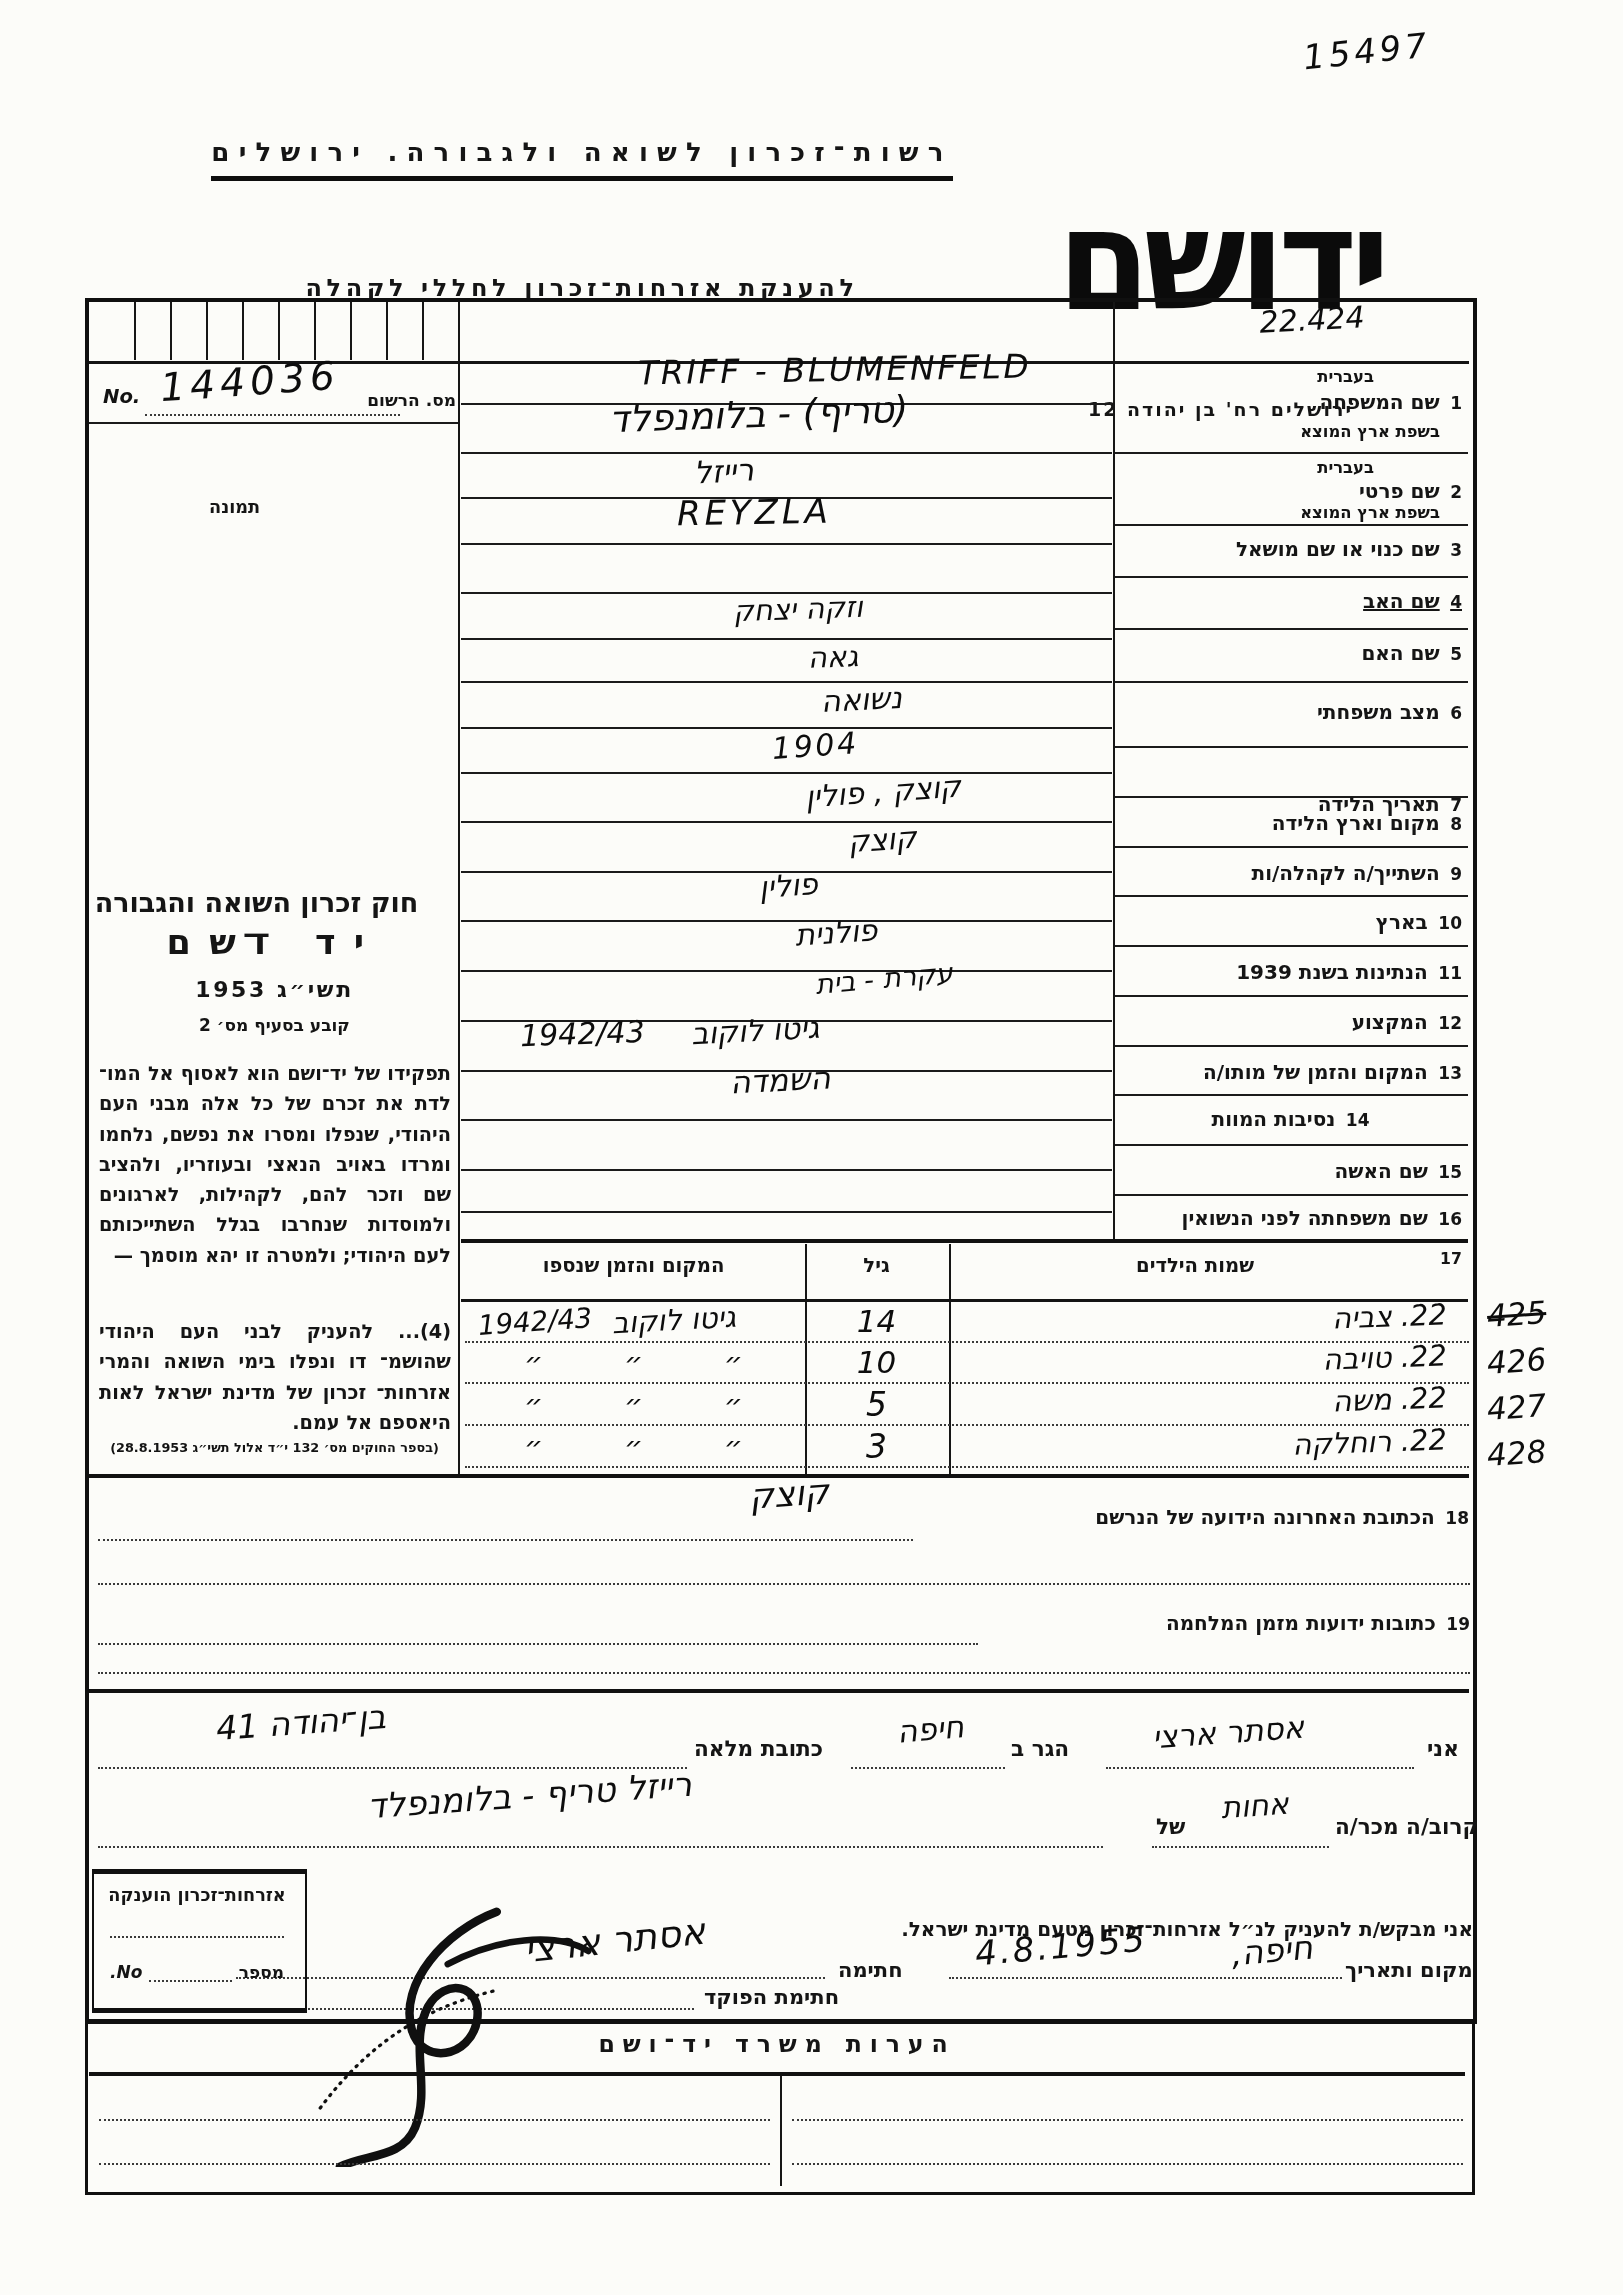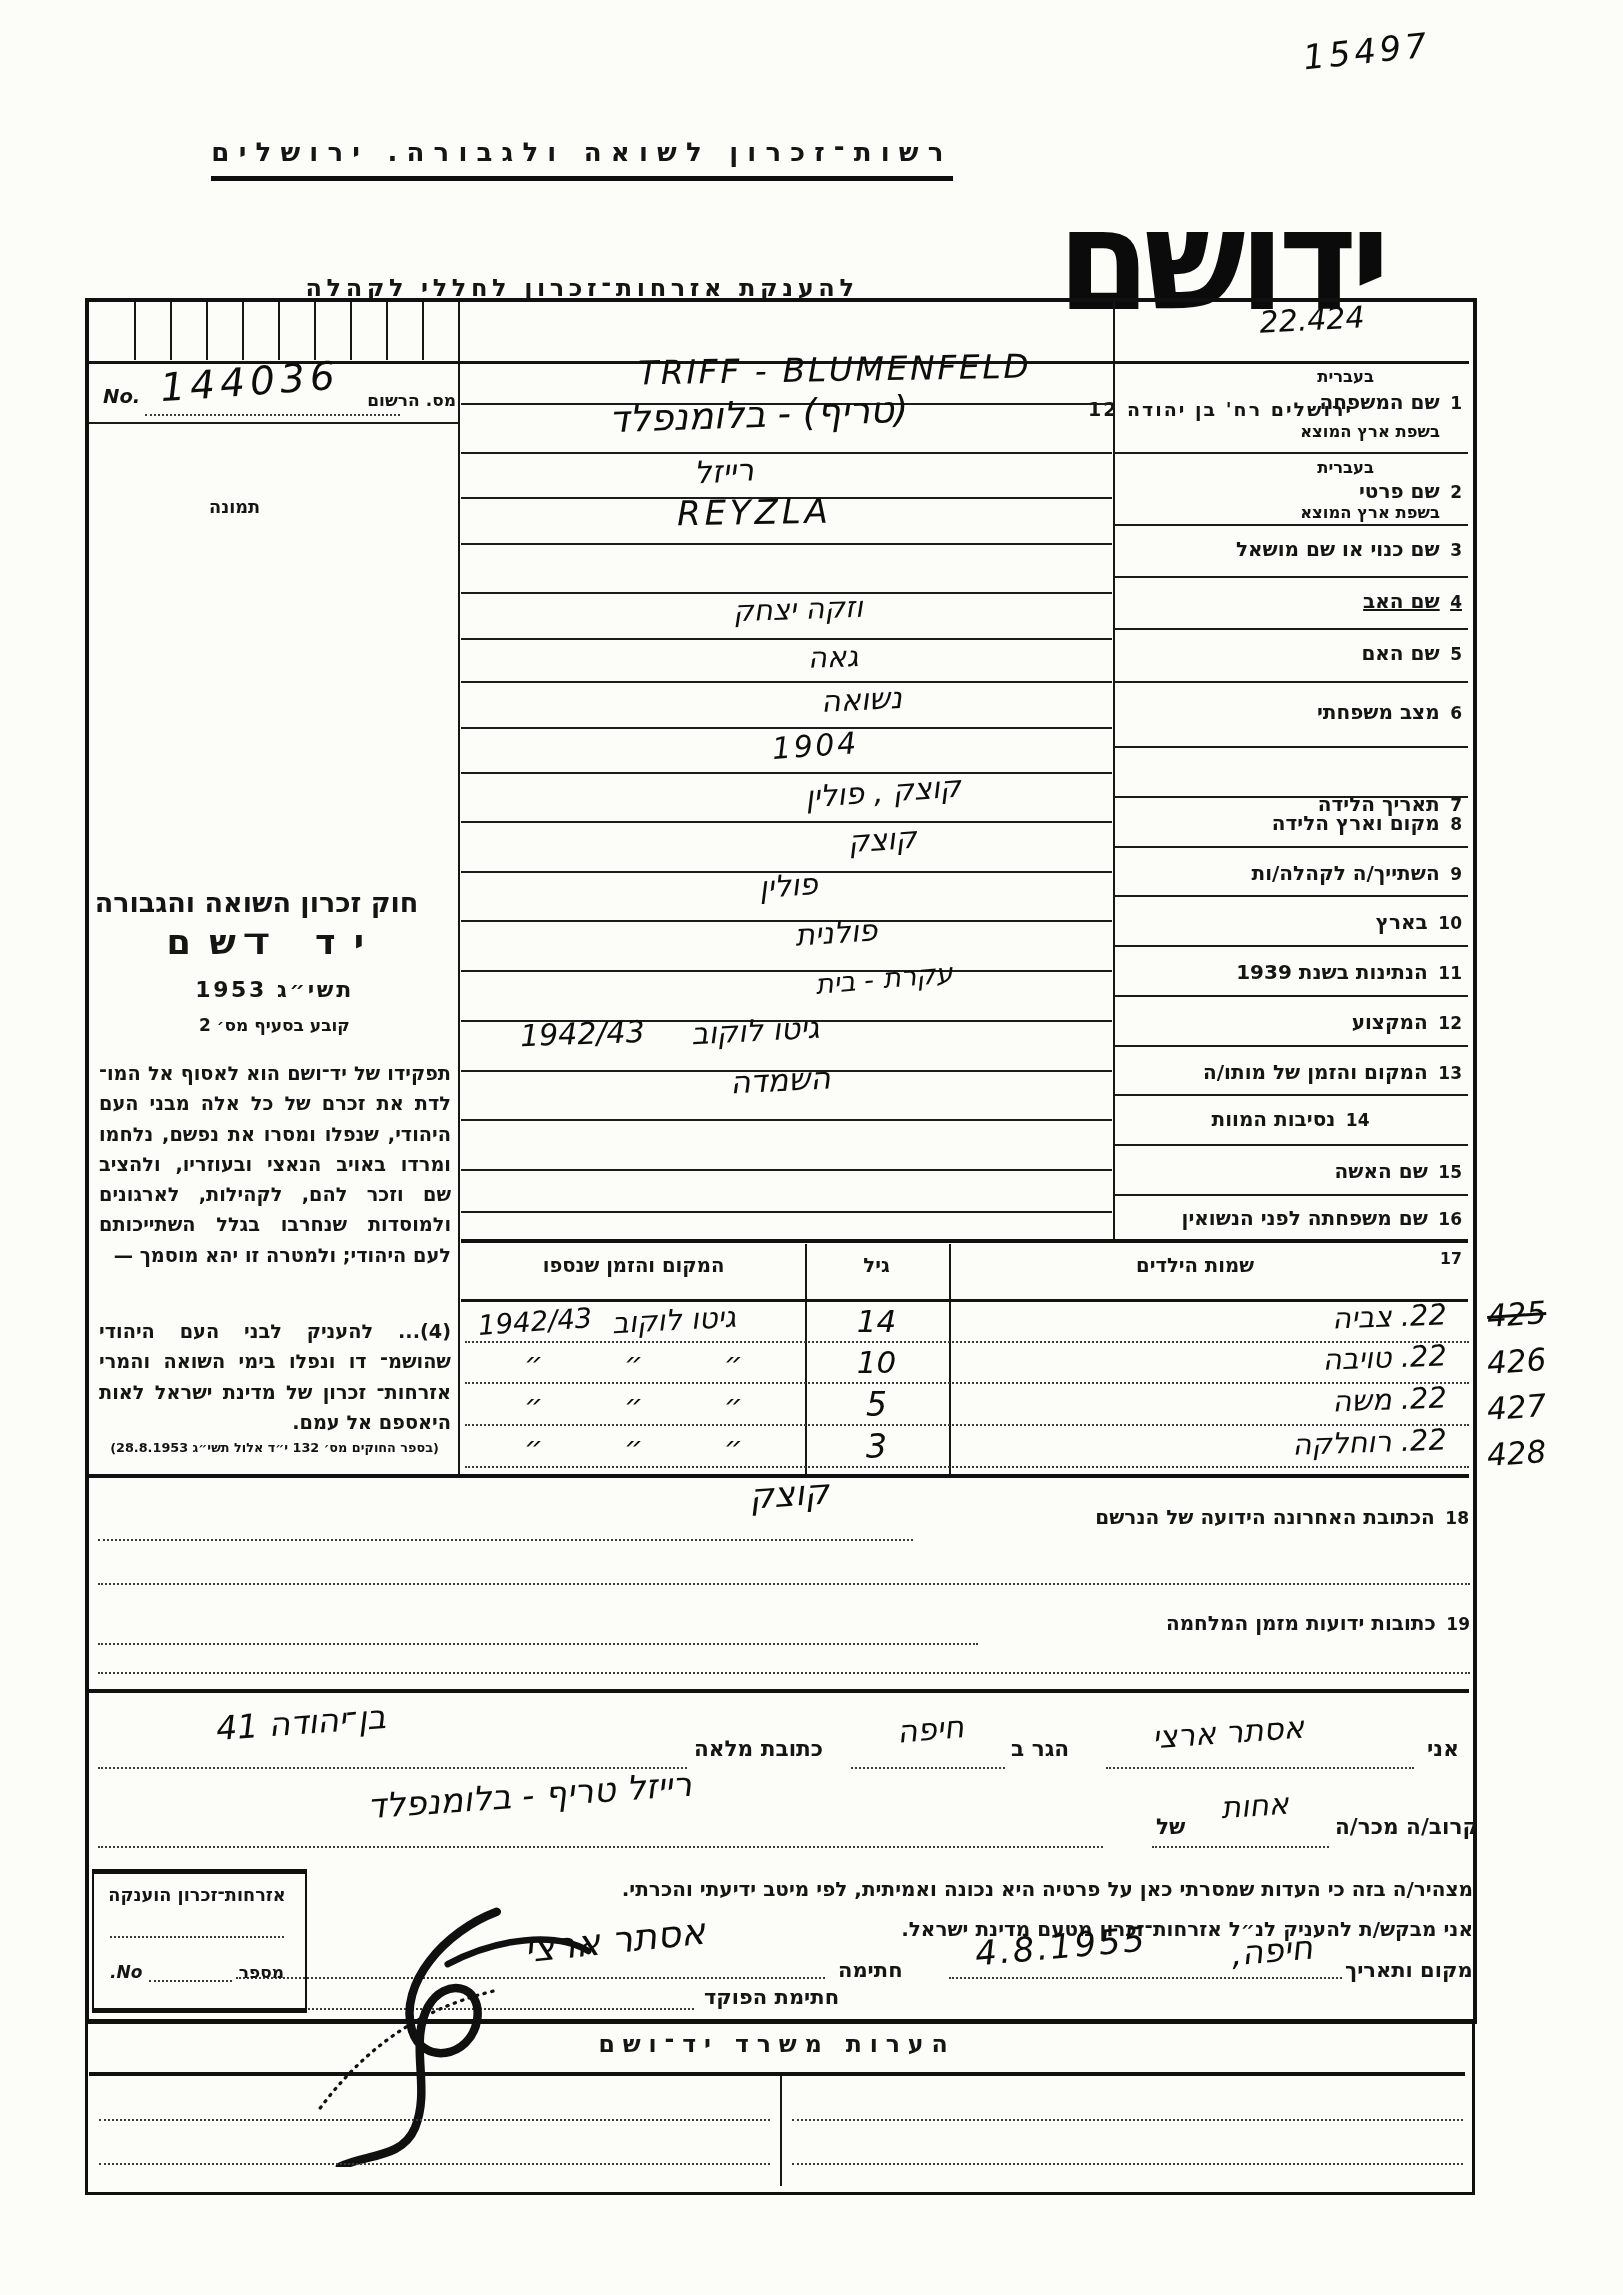--- a/index.html
+++ b/index.html
@@ -229,21 +229,20 @@
   <div class="abs hand rtl" style="left:216px;top:1703px;font-size:33px;transform:rotate(-4deg);">בן־יהודה  41</div>
   <div class="dl" style="left:98px;top:1767px;width:589px;"></div>
 
   <div class="abs rtl prt" style="left:1335px;top:1814px;font-size:21.6px;">קרוב/ה מכר/ה</div>
   <div class="abs hand rtl" style="left:1221px;top:1788px;font-size:30px;transform:rotate(-4deg);">אחות</div>
   <div class="dl" style="left:1152px;top:1846px;width:177px;"></div>
   <div class="abs rtl prt" style="left:1156px;top:1814px;font-size:21.6px;">של</div>
   <div class="abs hand rtl" style="left:367px;top:1775px;font-size:34px;transform:rotate(-4deg);">רייזל טריף - בלומנפלד</div>
   <div class="dl" style="left:98px;top:1846px;width:1005px;"></div>
 
-  <div class="abs rtl rt prt" style="left:360px;top:1877px;width:1113px;font-size:20px;">מצהיר/ה בזה כי העדות שמסרתי כאן על פרטיה היא נכונה ואמיתית, לפי מיטב ידיעתי והכרתי.</div>
   <div class="abs rtl rt prt" style="left:589px;top:1917px;width:884px;font-size:20px;">אני מבקש/ת להעניק לנ״ל אזרחות־זכרון מטעם מדינת ישראל.</div>
 
   <div class="abs rtl prt" style="left:1345px;top:1958px;font-size:21px;">מקום ותאריך</div>
   <div class="abs hand rtl" style="left:1231px;top:1931px;font-size:33px;transform:rotate(-5deg);">חיפה,</div>
   <div class="abs hand" style="left:975px;top:1926px;font-size:34px;letter-spacing:2.6px;transform:rotate(-5deg);">4.8.1955</div>
   <div class="dl" style="left:949px;top:1977px;width:393px;"></div>
   <div class="abs rtl prt" style="left:838px;top:1958px;font-size:21px;">חתימה</div>
   <div class="abs hand rtl" style="left:524px;top:1919px;font-size:37px;transform:rotate(-6deg);">אסתר ארצי</div>
   <div class="dl" style="left:236px;top:1977px;width:589px;"></div>
 

